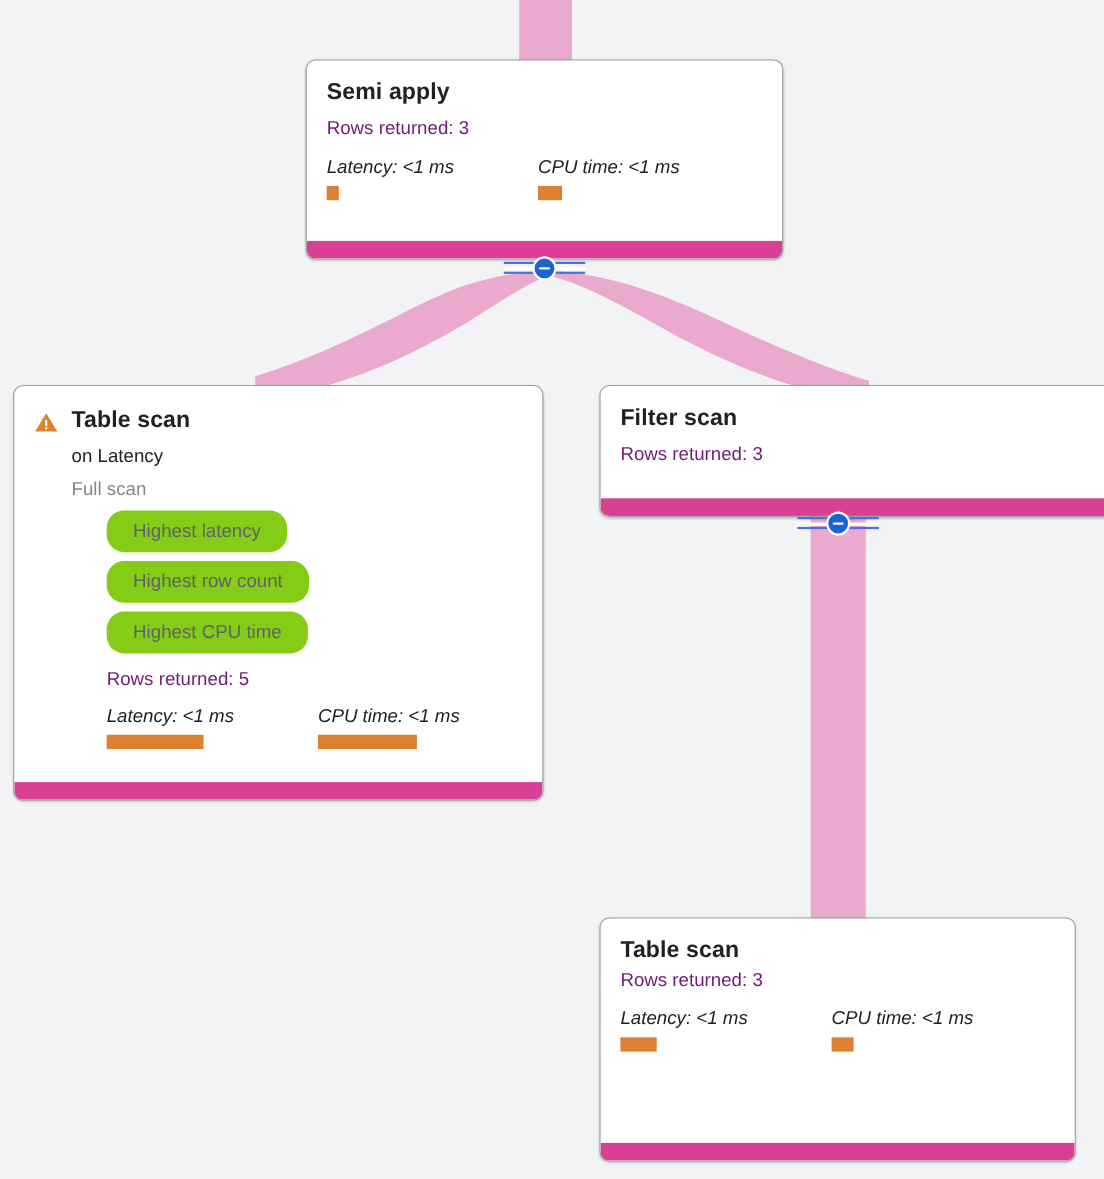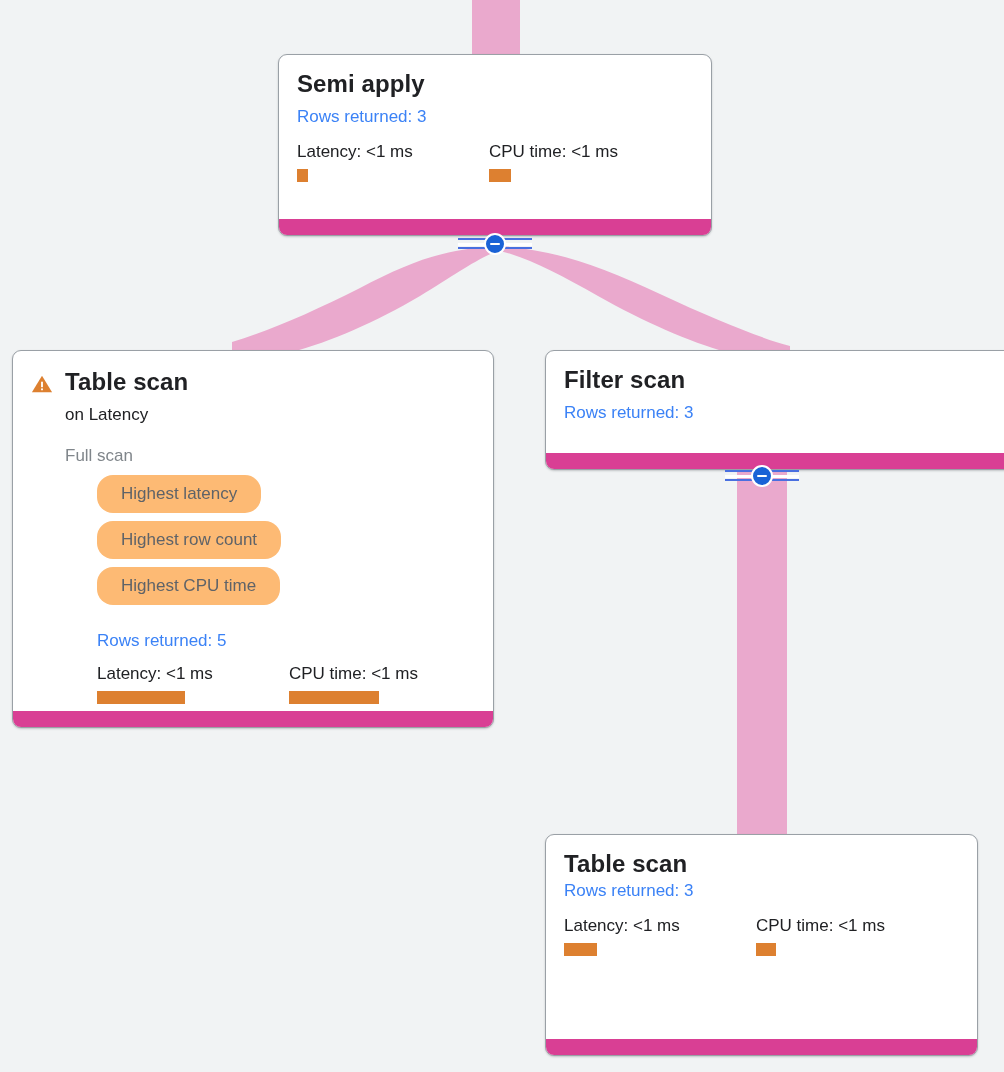--- a/index.html
+++ b/index.html
@@ -47,68 +47,69 @@
     gap: 12px;
   }
   .warn-icon {
     flex: 0 0 auto;
     width: 22px;
     height: 22px;
     margin-top: 4px;
     display: block;
   }
   .node-title {
-    font-size: 24px;
+    font-size: 21px;
     font-weight: 700;
     color: #202124;
     line-height: 26px;
     letter-spacing: 0.1px;
   }
   .node-sub {
     font-size: 17px;
     color: #202124;
     line-height: 24px;
     margin-top: 8px;
   }
   .node-sub.muted {
     color: #80868b;
-    margin-top: 17px;
+    margin-top: 6px;
   }
   .node-rows {
     font-size: 17px;
-    color: #3b82f6;
+    color: #701a75;
     line-height: 24px;
     margin-top: 8px;
   }
   .chips {
     margin-top: 7px;
   }
   .chip {
     display: inline-block;
-    background: #fdba74;
+    background: #84cc16;
     color: #5f6368;
     font-size: 17px;
     line-height: 20px;
     border-radius: 16px;
     padding: 9px 24px;
     margin: 0 0 8px 66px;
     text-align: right;
   }
   .metrics {
     display: flex;
     margin-top: 12px;
   }
   .metric {
     display: block;
   }
   .metric-label {
     font-size: 17px;
     color: #202124;
     line-height: 22px;
     white-space: nowrap;
+    font-style: italic;
   }
   .metric-bar {
     height: 13px;
     background: #dd8030;
     margin-top: 6px;
   }
 
   
   .node-footer {
     position: absolute;
@@ -239,21 +240,21 @@
           <div class="node-title">Table scan</div>
           <div class="node-sub">on Latency</div>
           <div class="node-sub muted">Full scan</div>
         </div>
       </div>
       <div class="chips">
         <div><span class="chip">Highest latency</span></div>
         <div><span class="chip">Highest row count</span></div>
         <div><span class="chip">Highest CPU time</span></div>
       </div>
-      <div class="node-rows" style="margin-top:16px; padding-left:66px;">Rows returned: 5</div>
+      <div class="node-rows" style="margin-top:4px; padding-left:66px;">Rows returned: 5</div>
       <div class="metrics" style="padding-left:66px; margin-top:10px;">
         <div class="metric" style="width:192px;">
           <div class="metric-label">Latency: &lt;1 ms</div>
           <div class="metric-bar" style="width:88px;"></div>
         </div>
         <div class="metric">
           <div class="metric-label">CPU time: &lt;1 ms</div>
           <div class="metric-bar" style="width:90px;"></div>
         </div>
       </div>

